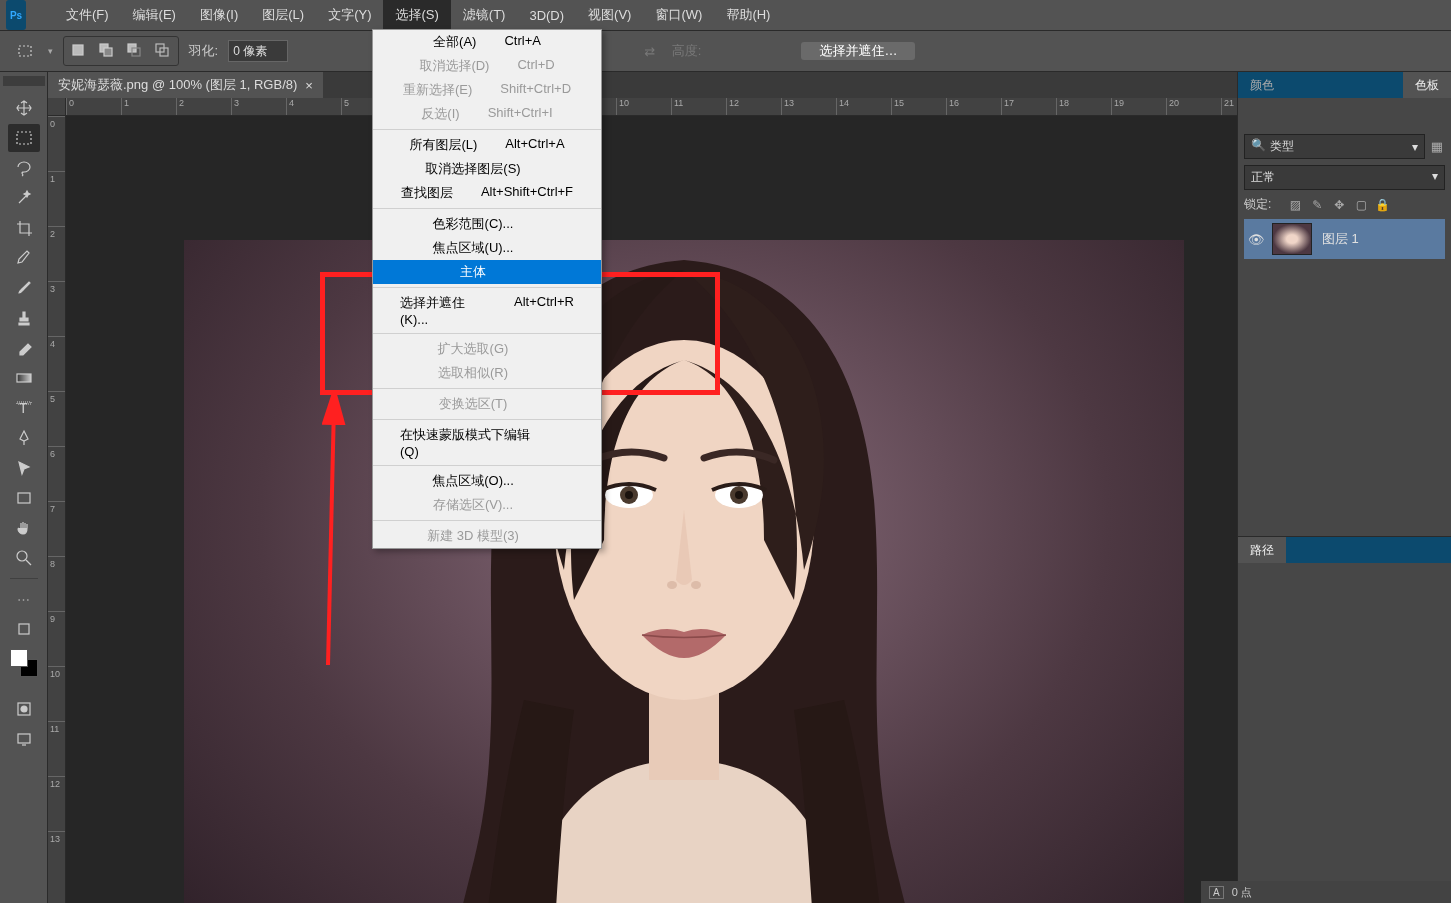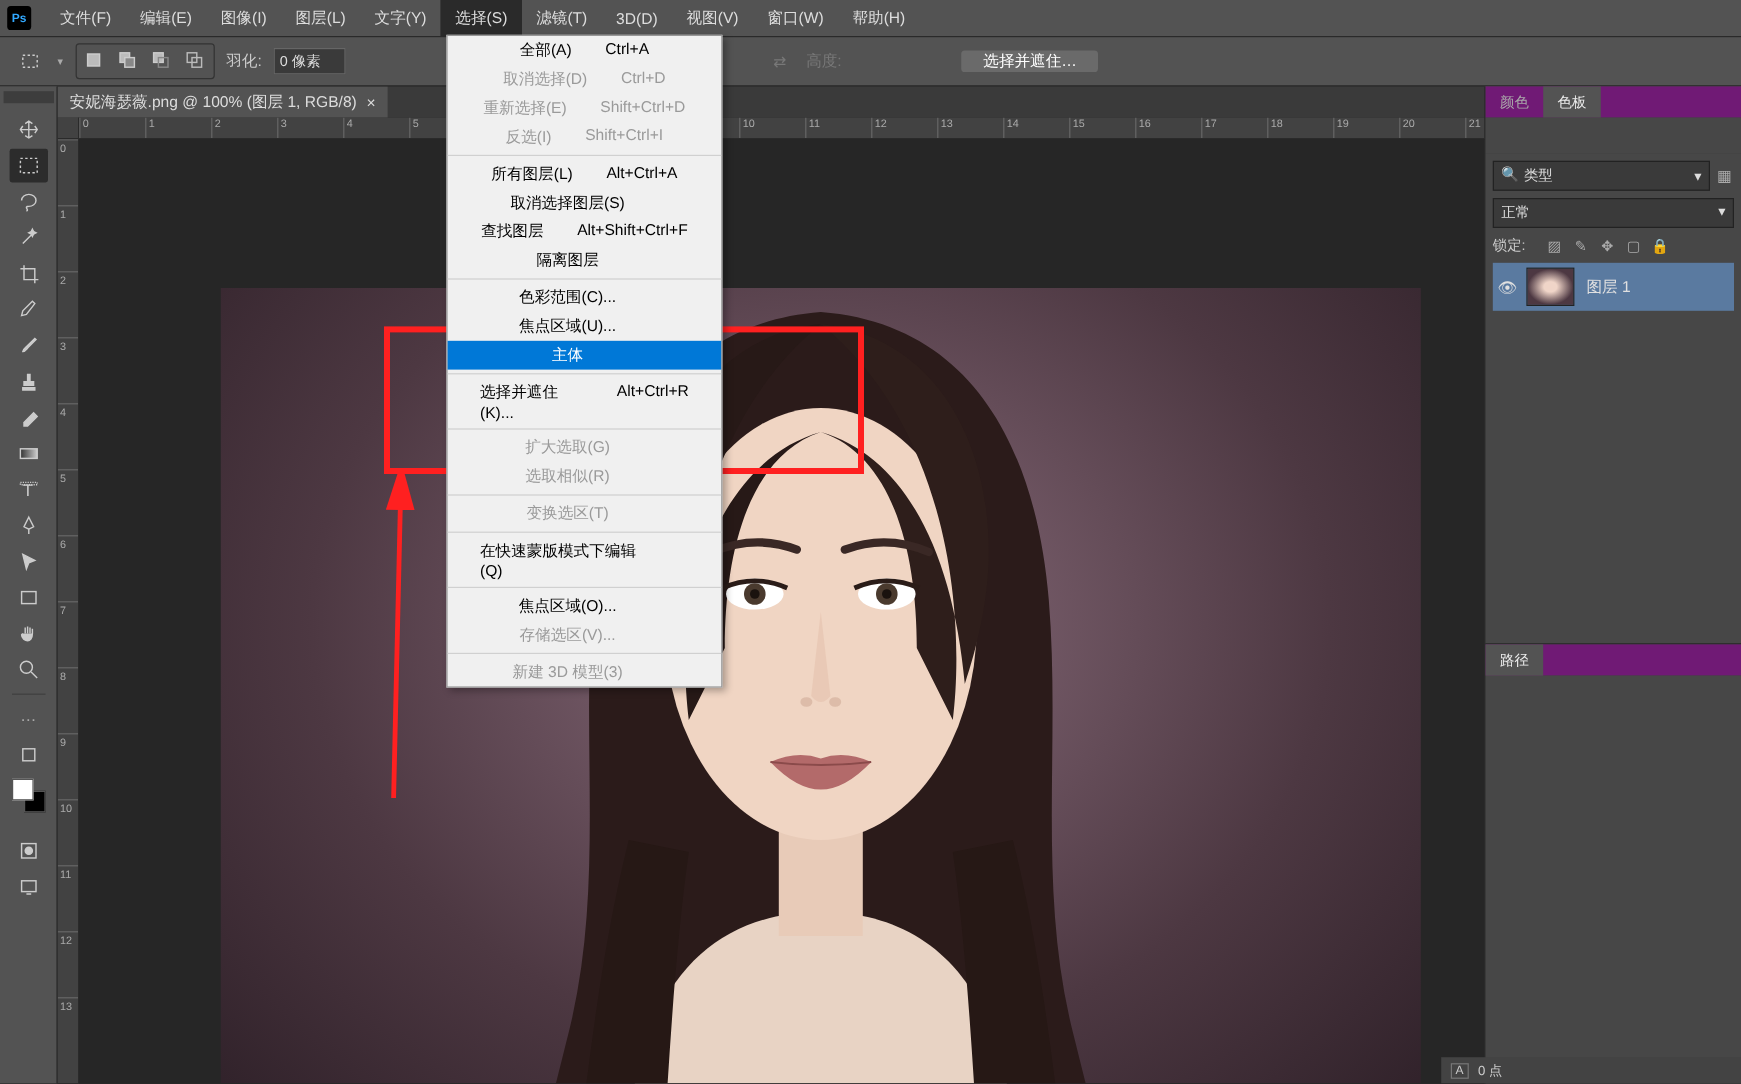--- a/index.html
+++ b/index.html
@@ -1,19 +1,19 @@
 <!DOCTYPE html>
 <html><head>
   <meta charset="utf-8">
   <style>
     * { margin: 0; padding: 0; box-sizing: border-box; font-family: "Microsoft YaHei", sans-serif; }
     body { background: #323232; color: #e0e0e0; font-size: 13px; width: 1451px; height: 903px; overflow: hidden; position: relative; }
     
     .menubar { height: 30px; background: #535353; display: flex; align-items: center; padding-left: 6px; }
-    .ps-icon { width: 20px; height: 20px; background: #000000; color: #31a8ff; display: flex; align-items: center; justify-content: center; font-weight: bold; font-size: 10px; border-radius: 3px; margin-right: 12px; }
+    .ps-icon { width: 20px; height: 30px; background: #0c4a6e; color: #31a8ff; display: flex; align-items: center; justify-content: center; font-weight: bold; font-size: 10px; border-radius: 3px; margin-right: 28px; }
     .menu-item { padding: 6px 12px; color: #ddd; cursor: pointer; }
     .menu-item.active { background: #2a2a2a; }
     
     .options-bar { height: 42px; background: #535353; border-top: 1px solid #2a2a2a; border-bottom: 1px solid #2a2a2a; display: flex; align-items: center; padding-left: 14px; gap: 10px; }
     .opt-icon { width: 24px; height: 24px; display: flex; align-items: center; justify-content: center; }
     .opt-group { display: flex; gap: 2px; border: 1px solid #333; border-radius: 3px; padding: 2px; }
     .opt-btn { width: 26px; height: 24px; display: flex; align-items: center; justify-content: center; }
     .opt-label { color: #ccc; }
     .opt-input { width: 60px; height: 22px; background: #3a3a3a; border: 1px solid #666; color: #ddd; padding: 0 4px; font-size: 12px; }
     .opt-disabled { color: #787878; }
@@ -51,21 +51,21 @@
     
     .dropdown { position: absolute; top: 29px; left: 372px; width: 230px; background: #f0f0f0; color: #000; border: 1px solid #979797; box-shadow: 3px 3px 6px rgba(0,0,0,.3); z-index: 100; font-size: 13px; }
     .dd-item { display: flex; justify-content: center; padding: 3px 27px; cursor: pointer; gap: 28px; }
     .dd-item.disabled { color: #9a9a9a; }
     .dd-item.highlighted { background: #0078d7; color: #fff; }
     .dd-item .submenu-arrow { font-size: 10px; }
     .dd-sep { height: 1px; background: #d0d0d0; margin: 3px 0; }
     
     .right-panels { width: 214px; background: #434343; display: flex; flex-direction: column; border-left: 1px solid #2a2a2a; }
     
-    .panel-tabs { display: flex; background: #701a75; height: 26px; }
+    .panel-tabs { display: flex; background: #0c4a6e; height: 26px; justify-content: space-between; }
     .p-tab { padding: 5px 12px; color: #aaa; cursor: pointer; font-size: 12px; }
     .p-tab.active { background: #535353; color: #eee; }
     
     .layers-panel { background: #474747; flex: 1; padding: 6px; display: flex; flex-direction: column; gap: 6px; }
     .layer-search { display: flex; align-items: center; gap: 4px; }
     .layer-dropdown { flex: 1; background: #3a3a3a; border: 1px solid #222; padding: 3px 6px; color: #ddd; display: flex; justify-content: space-between; align-items: center; font-size: 12px; }
     .blend-row { display: flex; gap: 4px; }
     .blend-select { flex: 1; background: #3a3a3a; border: 1px solid #222; padding: 3px 6px; color: #ddd; display: flex; justify-content: space-between; font-size: 12px; }
     .lock-row { display: flex; align-items: center; gap: 16px; font-size: 12px; color: #ccc; }
     .lock-icons { display: flex; gap: 6px; }
@@ -422,24 +422,20 @@
       <span>Alt+Ctrl+A</span>
     </div>
     <div class="dd-item">
       <span>取消选择图层(S)</span>
       <span></span>
     </div>
     <div class="dd-item">
       <span>查找图层</span>
       <span>Alt+Shift+Ctrl+F</span>
     </div>
-    <div class="dd-item">
-      <span>隔离图层</span>
-      <span></span>
-    </div>
     <div class="dd-sep"></div>
     <div class="dd-item">
       <span>色彩范围(C)...</span>
       <span></span>
     </div>
     <div class="dd-item">
       <span>焦点区域(U)...</span>
       <span></span>
     </div>
     <div class="dd-item highlighted">

